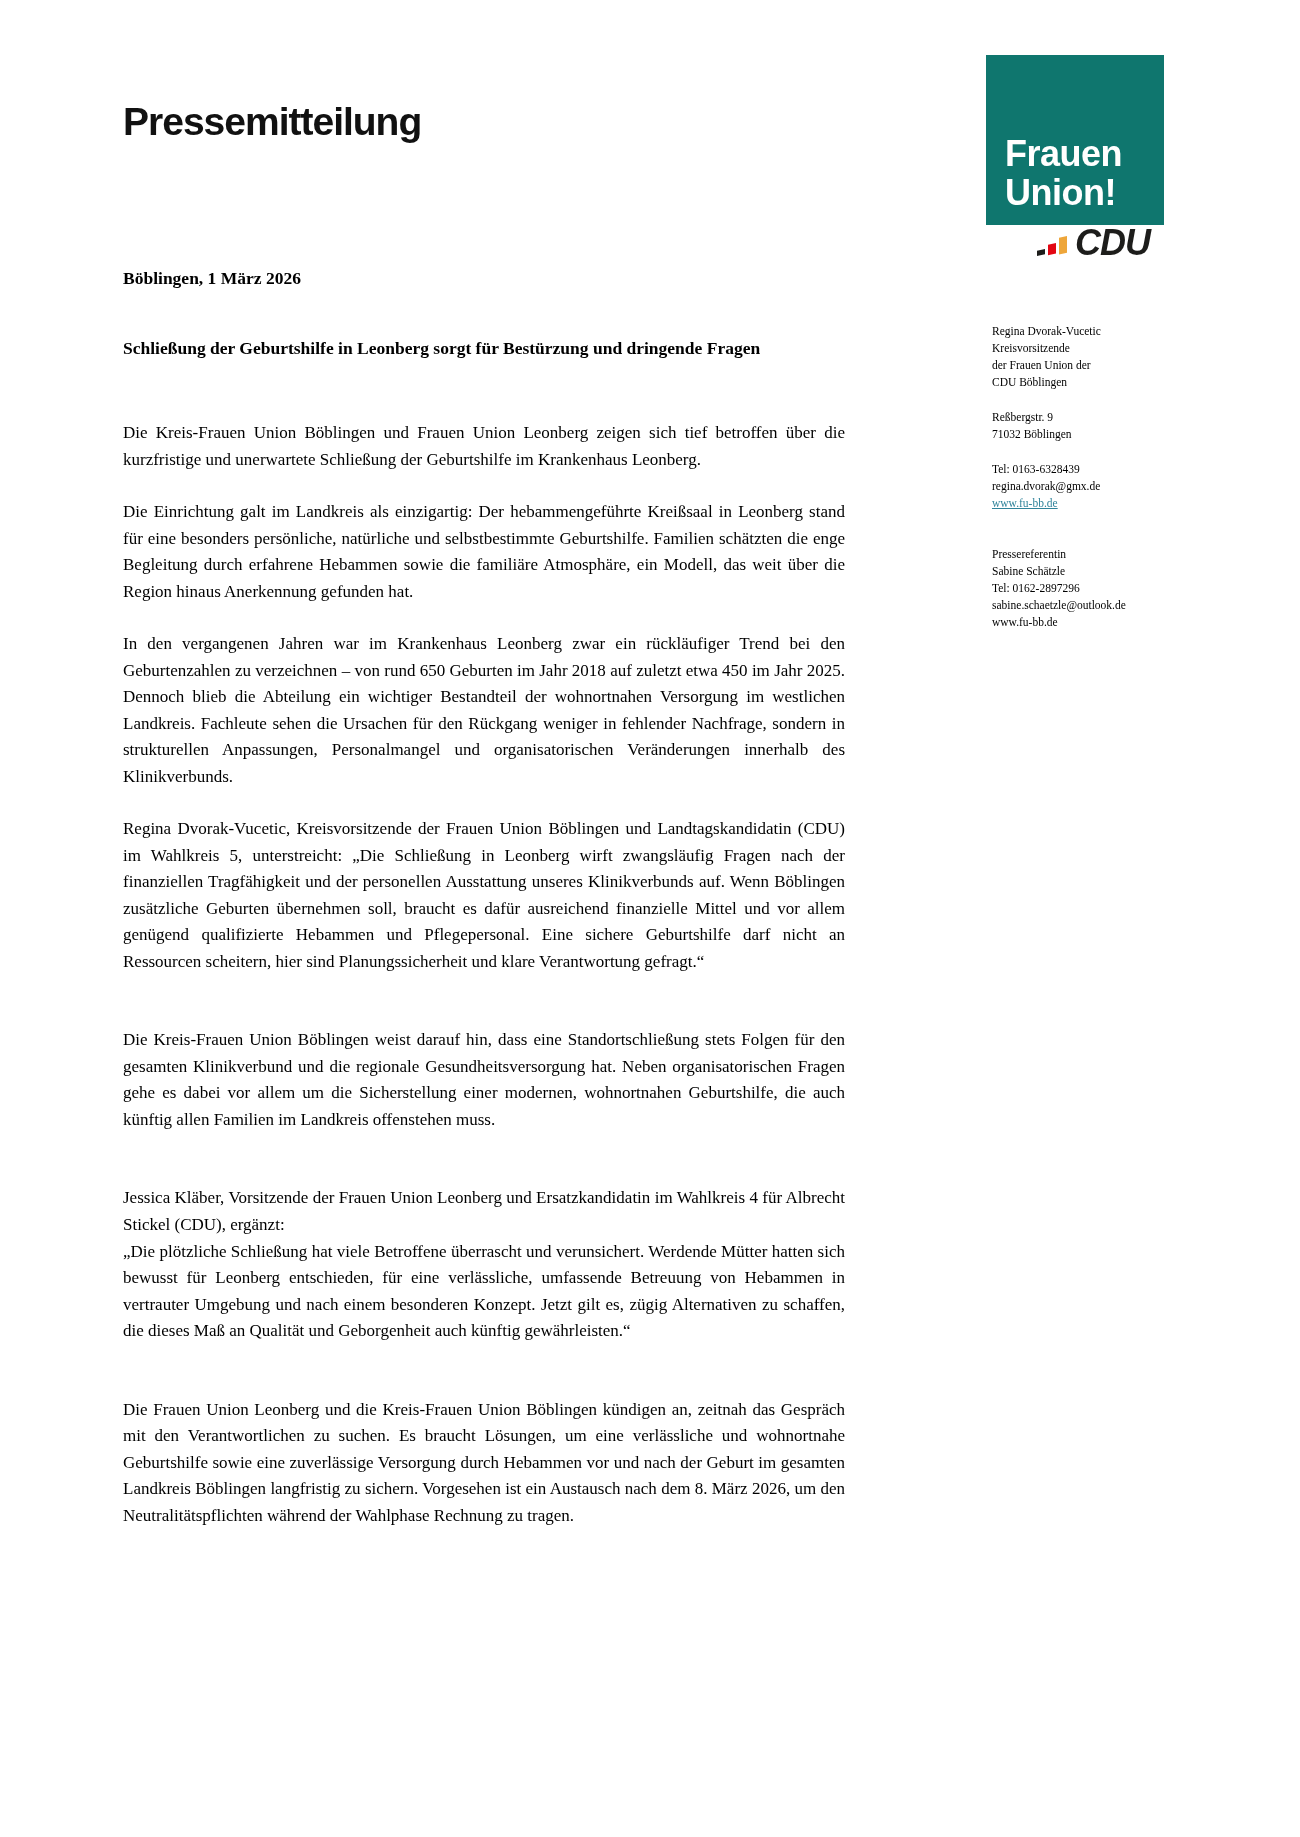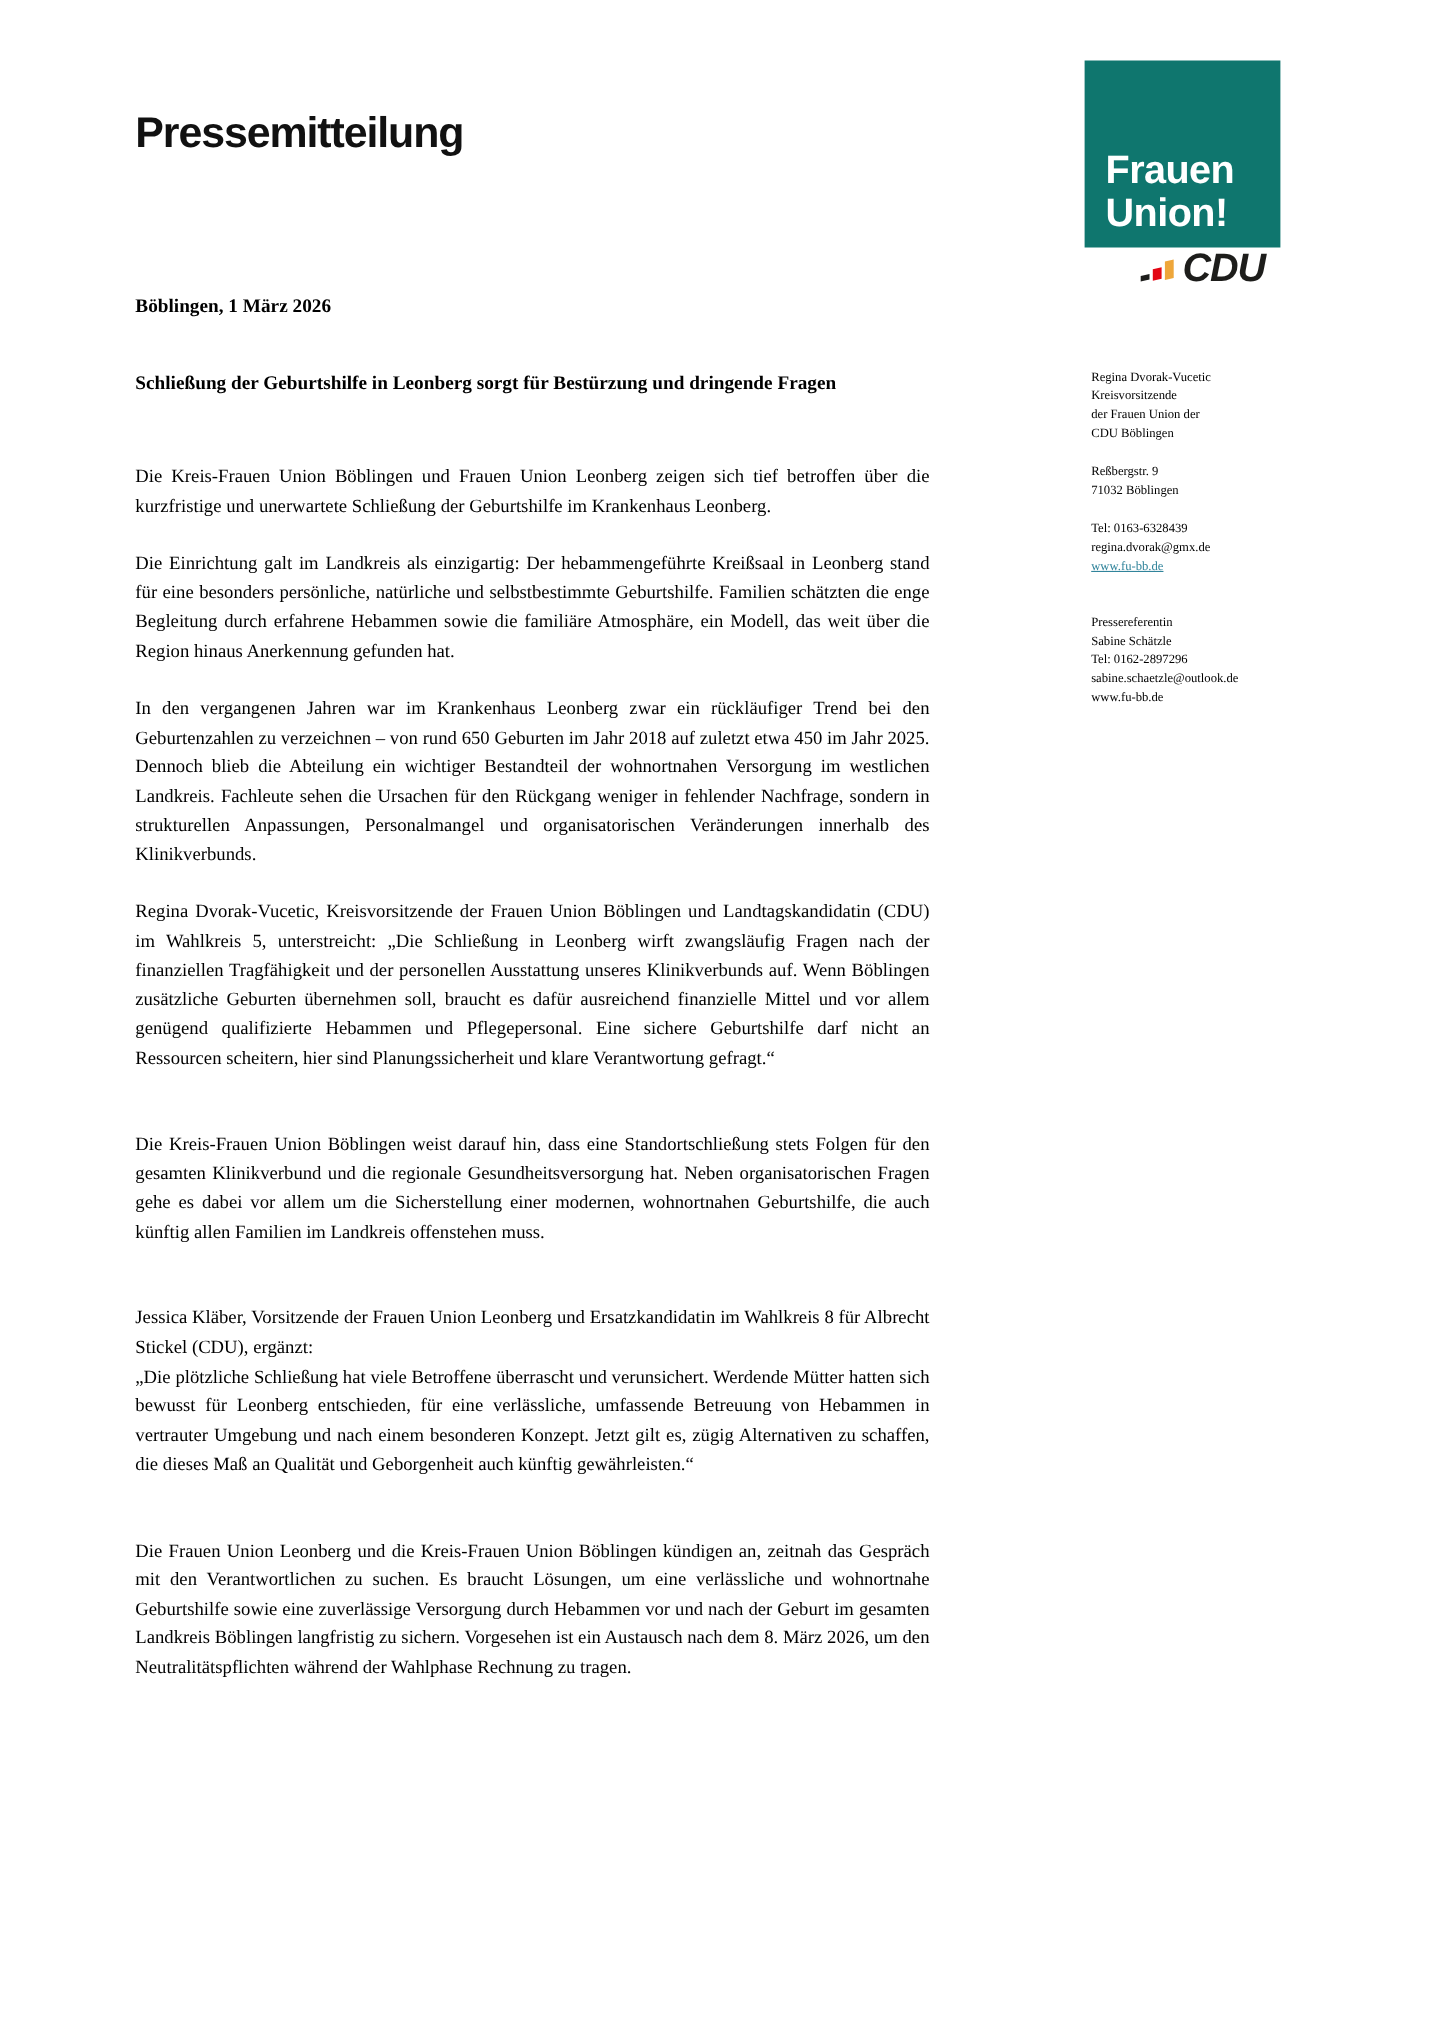--- a/index.html
+++ b/index.html
@@ -81,21 +81,21 @@
     text-align: justify;
     margin-bottom: 26px;
   }
   .body-p.gap-lg { margin-bottom: 52px; }
   .body-p.tight { margin-bottom: 0; }
 
   
   .sidebar {
     position: absolute;
     left: 992px;
-    top: 335px;
+    top: 323px;
     width: 215px;
     font-size: 11.5px;
     line-height: 1.48;
     color: #000000;
   }
   .sb-block { margin-bottom: 18px; }
   .sb-block.presse { margin-top: 34px; }
   .sb-link {
     color: #31849b;
     text-decoration: underline;
@@ -127,21 +127,21 @@
 
   <div class="main-col">
     <p class="dateline">Böblingen, 1 März 2026</p>
     <h2 class="headline">Schließung der Geburtshilfe in Leonberg sorgt für Bestürzung und dringende Fragen</h2>
 
     <p class="body-p">Die Kreis-Frauen Union Böblingen und Frauen Union Leonberg zeigen sich tief betroffen über die kurzfristige und unerwartete Schließung der Geburtshilfe im Krankenhaus Leonberg.</p>
     <p class="body-p">Die Einrichtung galt im Landkreis als einzigartig: Der hebammengeführte Kreißsaal in Leonberg stand für eine besonders persönliche, natürliche und selbstbestimmte Geburtshilfe. Familien schätzten die enge Begleitung durch erfahrene Hebammen sowie die familiäre Atmosphäre, ein Modell, das weit über die Region hinaus Anerkennung gefunden hat.</p>
     <p class="body-p">In den vergangenen Jahren war im Krankenhaus Leonberg zwar ein rückläufiger Trend bei den Geburtenzahlen zu verzeichnen – von rund 650 Geburten im Jahr 2018 auf zuletzt etwa 450 im Jahr 2025. Dennoch blieb die Abteilung ein wichtiger Bestandteil der wohnortnahen Versorgung im westlichen Landkreis. Fachleute sehen die Ursachen für den Rückgang weniger in fehlender Nachfrage, sondern in strukturellen Anpassungen, Personalmangel und organisatorischen Veränderungen innerhalb des Klinikverbunds.</p>
     <p class="body-p gap-lg">Regina Dvorak-Vucetic, Kreisvorsitzende der Frauen Union Böblingen und Landtagskandidatin (CDU) im Wahlkreis 5, unterstreicht: „Die Schließung in Leonberg wirft zwangsläufig Fragen nach der finanziellen Tragfähigkeit und der personellen Ausstattung unseres Klinikverbunds auf. Wenn Böblingen zusätzliche Geburten übernehmen soll, braucht es dafür ausreichend finanzielle Mittel und vor allem genügend qualifizierte Hebammen und Pflegepersonal. Eine sichere Geburtshilfe darf nicht an Ressourcen scheitern, hier sind Planungssicherheit und klare Verantwortung gefragt.“</p>
     <p class="body-p gap-lg">Die Kreis-Frauen Union Böblingen weist darauf hin, dass eine Standortschließung stets Folgen für den gesamten Klinikverbund und die regionale Gesundheitsversorgung hat. Neben organisatorischen Fragen gehe es dabei vor allem um die Sicherstellung einer modernen, wohnortnahen Geburtshilfe, die auch künftig allen Familien im Landkreis offenstehen muss.</p>
-    <p class="body-p tight">Jessica Kläber, Vorsitzende der Frauen Union Leonberg und Ersatzkandidatin im Wahlkreis 8 für Albrecht Stickel (CDU), ergänzt:</p>
+    <p class="body-p tight">Jessica Kläber, Vorsitzende der Frauen Union Leonberg und Ersatzkandidatin im Wahlkreis 4 für Albrecht Stickel (CDU), ergänzt:</p>
     <p class="body-p gap-lg">„Die plötzliche Schließung hat viele Betroffene überrascht und verunsichert. Werdende Mütter hatten sich bewusst für Leonberg entschieden, für eine verlässliche, umfassende Betreuung von Hebammen in vertrauter Umgebung und nach einem besonderen Konzept. Jetzt gilt es, zügig Alternativen zu schaffen, die dieses Maß an Qualität und Geborgenheit auch künftig gewährleisten.“</p>
     <p class="body-p">Die Frauen Union Leonberg und die Kreis-Frauen Union Böblingen kündigen an, zeitnah das Gespräch mit den Verantwortlichen zu suchen. Es braucht Lösungen, um eine verlässliche und wohnortnahe Geburtshilfe sowie eine zuverlässige Versorgung durch Hebammen vor und nach der Geburt im gesamten Landkreis Böblingen langfristig zu sichern. Vorgesehen ist ein Austausch nach dem 8. März 2026, um den Neutralitätspflichten während der Wahlphase Rechnung zu tragen.</p>
   </div>
 
   <aside class="sidebar">
     <div class="sb-block">
       <div>Regina Dvorak-Vucetic</div>
       <div>Kreisvorsitzende</div>
       <div>der Frauen Union der</div>
       <div>CDU Böblingen</div>

